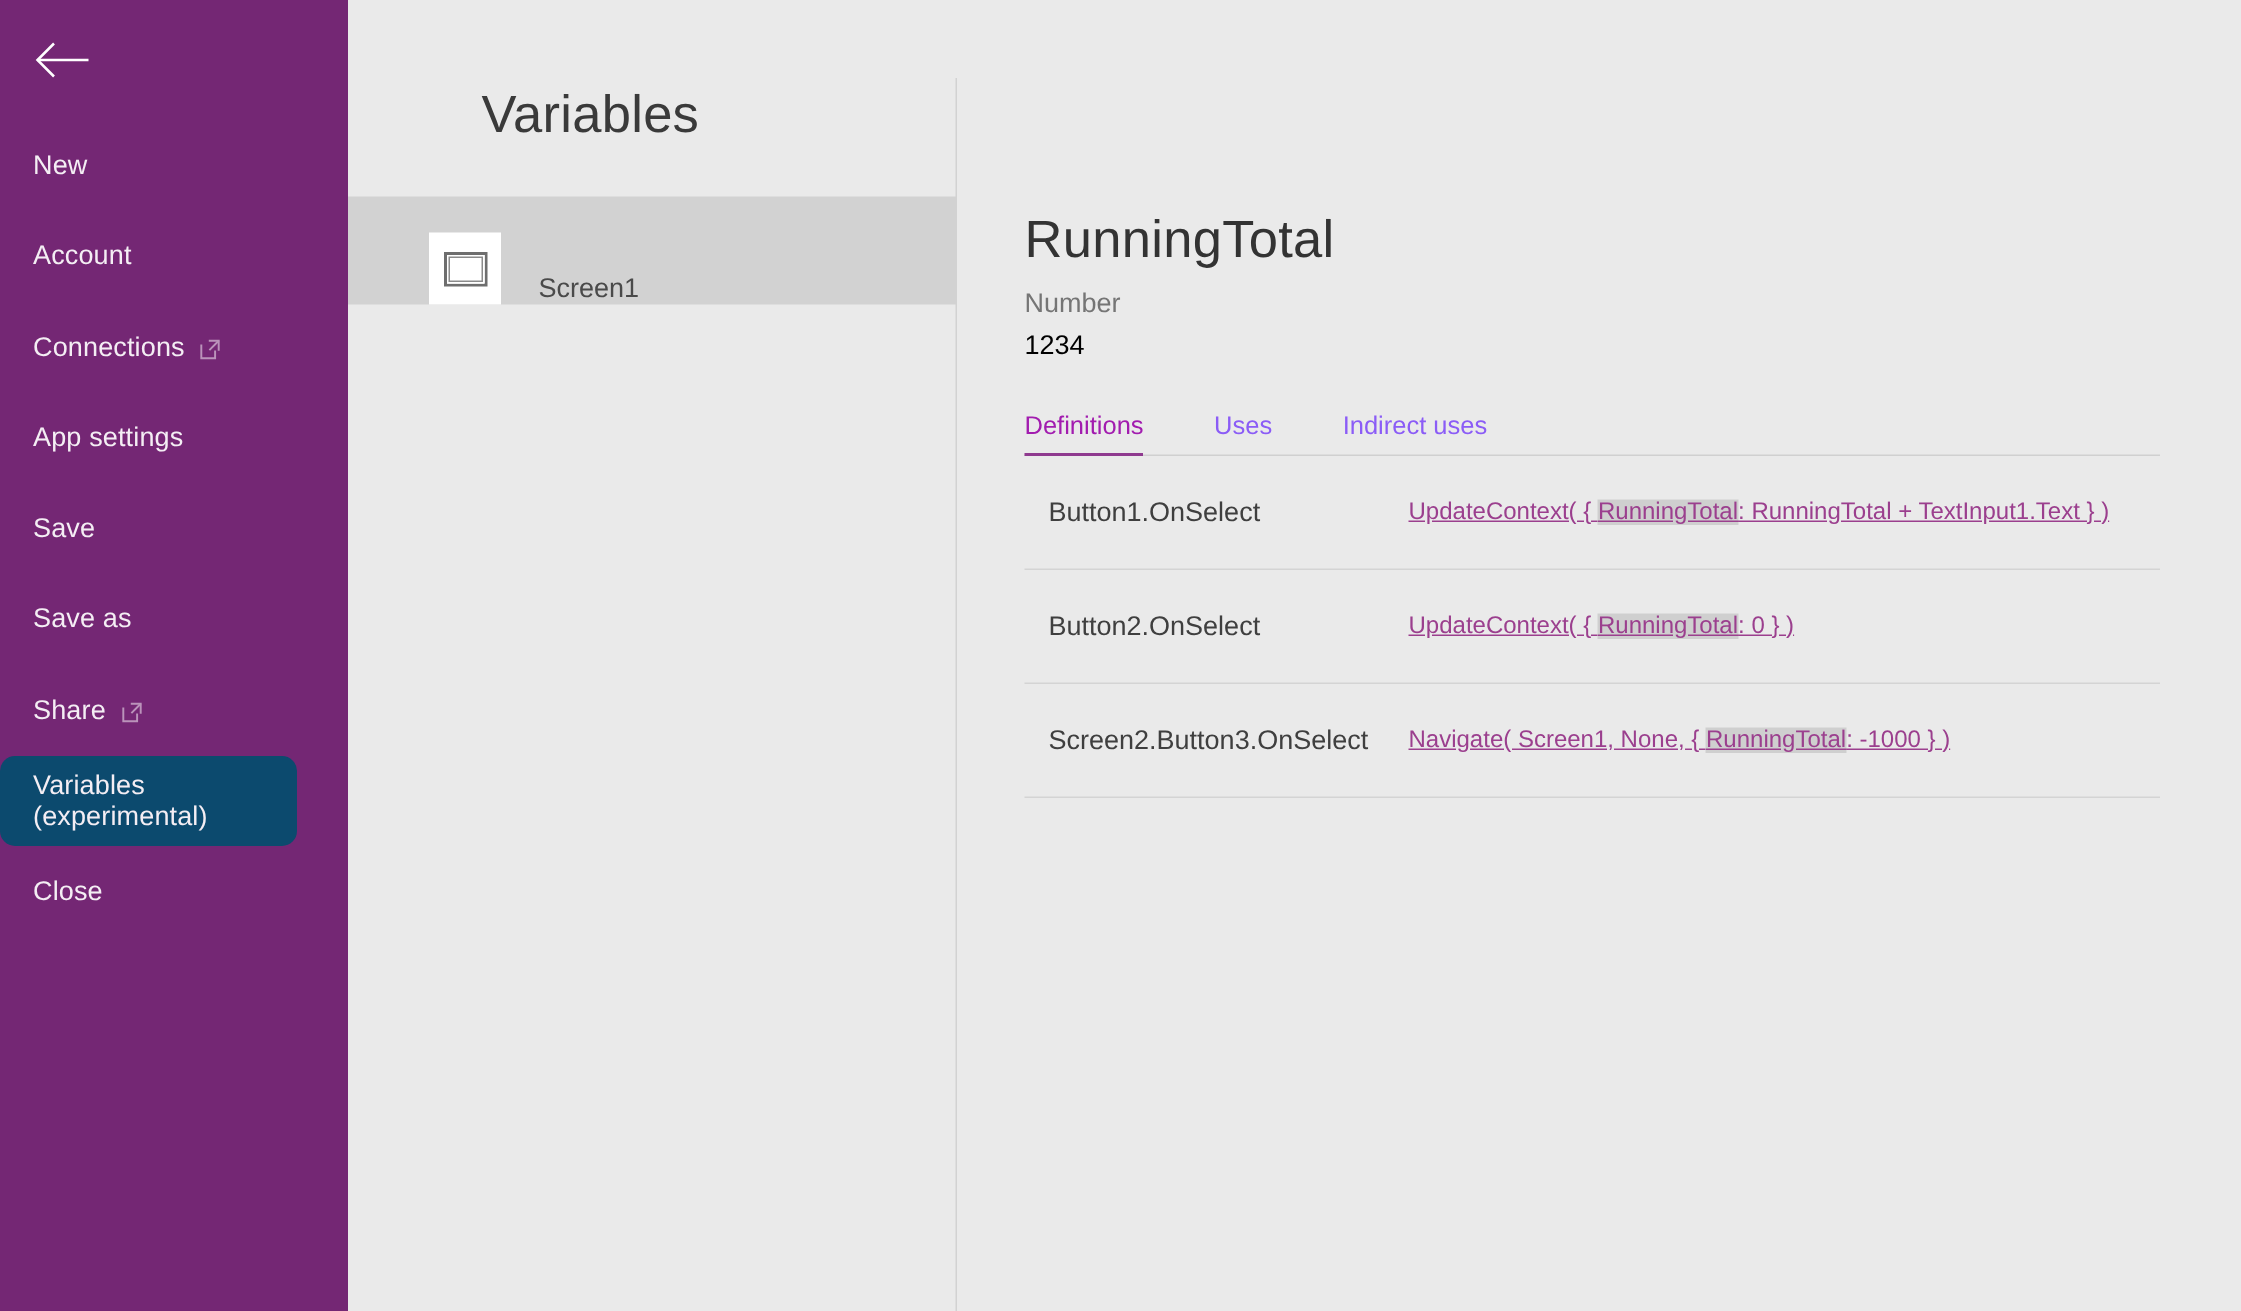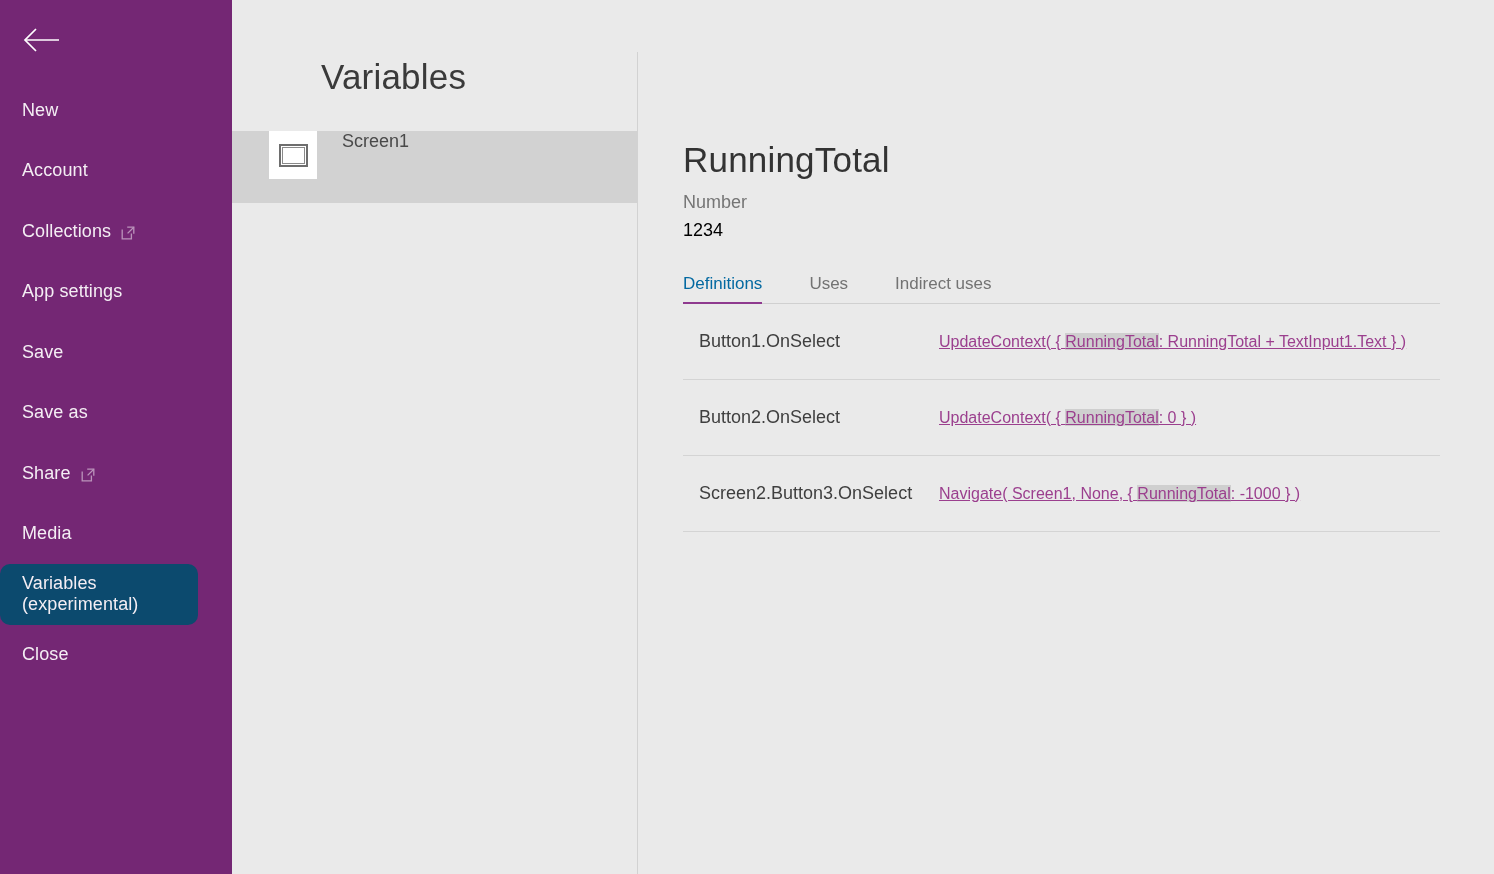--- a/index.html
+++ b/index.html
@@ -53,22 +53,22 @@
     position: relative;
   }
   .mid-title {
     position: absolute; left: 46px; top: 57px;
     font-size: 35px; font-weight: 300; color: #3a3a3a;
     letter-spacing: .2px;
     margin-left: 43px;
   }
   .screen-list { position: absolute; top: 131px; left: 0; width: 406px; }
   .screen-row {
-    height: 72px; display: flex; align-items: flex-start;
-    padding-left: 37px; cursor: pointer;
+    height: 72px; display: flex; align-items: flex-end;
+    padding-left: 54px; cursor: pointer;
   }
   .screen-row.selected { background: #d2d2d2; }
   .screen-icon-box {
     width: 48px; height: 48px; background: #ffffff;
     display: flex; align-items: center; justify-content: center;
     flex: 0 0 48px;
   }
   .screen-icon-inner {
     width: 29px; height: 23px;
     border: 2px solid #6e6e6e;
@@ -99,25 +99,25 @@
   .var-type { font-size: 18px; color: #757575; margin-top: 8px; line-height: 24px; }
   .var-value { font-size: 18px; color: #000000; margin-top: 4px; line-height: 24px; }
 
   .tabs {
     display: flex; align-items: flex-end;
     margin-top: 32px;
     border-bottom: 1px solid #d0d0d0;
     position: relative;
   }
   .tab {
-    font-size: 17px; color: #737373;
+    font-size: 17px; color: #8b5cf6;
     padding: 0 0 9px 0; margin-right: 47px;
     cursor: pointer; position: relative;
   }
-  .tab.active { color: #0369a1; }
+  .tab.active { color: #a21caf; }
   .tab.active::after {
     content: ""; position: absolute; left: 0; bottom: -1px;
     width: 100%; height: 2px; background: #8f3a8f;
   }
 
   .def-table { margin-top: 0; }
   .def-row {
     display: flex; align-items: center;
     height: 76px;
     border-bottom: 1px solid #d4d4d4;
@@ -151,21 +151,21 @@
       </span>
     </div>
     <div class="nav-list">
         <div class="nav-item">
           <span>New</span>
         </div>
         <div class="nav-item">
           <span>Account</span>
         </div>
         <div class="nav-item">
-          <span>Collections</span>
+          <span>Connections</span>
           <span class="ext-icon"><svg width="14" height="14" viewBox="0 0 14 14" fill="none" xmlns="http://www.w3.org/2000/svg">
               <path d="M1.2 3.6 V12.8 H10.4 V7.6" stroke="#e6d6e6" stroke-width="1.3" fill="none"></path>
               <path d="M6.2 1.2 H12.8 V7.8" stroke="#e6d6e6" stroke-width="1.3" fill="none"></path>
               <path d="M12.8 1.2 L6.6 7.4" stroke="#e6d6e6" stroke-width="1.3"></path>
             </svg></span>
         </div>
         <div class="nav-item">
           <span>App settings</span>
         </div>
         <div class="nav-item">
@@ -174,23 +174,20 @@
         <div class="nav-item">
           <span>Save as</span>
         </div>
         <div class="nav-item">
           <span>Share</span>
           <span class="ext-icon"><svg width="14" height="14" viewBox="0 0 14 14" fill="none" xmlns="http://www.w3.org/2000/svg">
               <path d="M1.2 3.6 V12.8 H10.4 V7.6" stroke="#e6d6e6" stroke-width="1.3" fill="none"></path>
               <path d="M6.2 1.2 H12.8 V7.8" stroke="#e6d6e6" stroke-width="1.3" fill="none"></path>
               <path d="M12.8 1.2 L6.6 7.4" stroke="#e6d6e6" stroke-width="1.3"></path>
             </svg></span>
-        </div>
-        <div class="nav-item">
-          <span>Media</span>
         </div>
         <div class="nav-item selected">
           <span>Variables (experimental)</span>
         </div>
         <div class="nav-item">
           <span>Close</span>
         </div>
       </div>
   </div>
 

